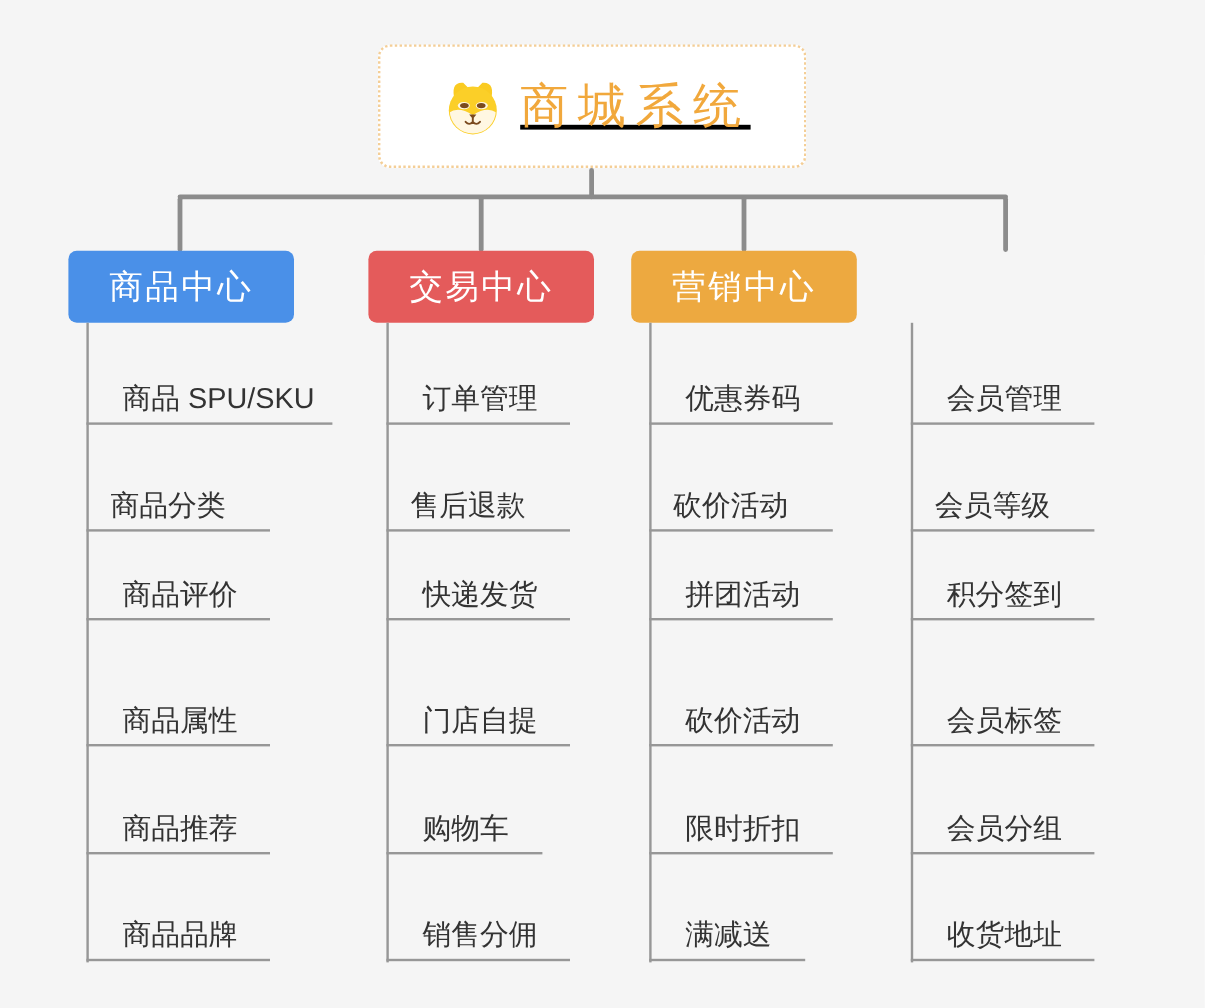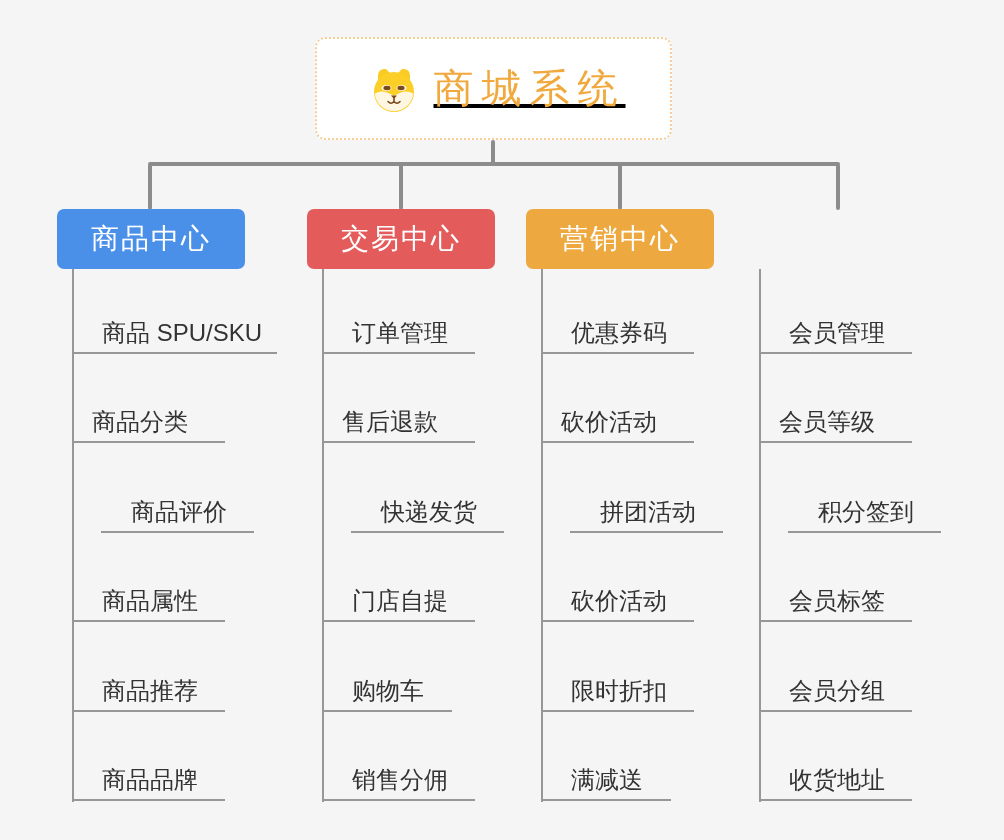--- a/index.html
+++ b/index.html
@@ -95,21 +95,21 @@
     cursor: pointer;
   }
   .sub span {
     font-size: 24px;
     color: var(--color-text, #333333);
     white-space: nowrap;
     line-height: 1;
   }
   .row-0 { top: 105px; }
   .row-1 { top: 194px; padding-left: 20px; }
-  .row-2 { top: 284px; margin-left: 29px; }
+  .row-2 { top: 268px; }
   .row-3 { top: 373px; }
   .row-4 { top: 463px; }
   .row-5 { top: 552px; }
   .w-wide  { width: 205px; }
   .w-short { width: 130px; }
 </style>
 </head>
 <body>
 
 <div class="canvas">

